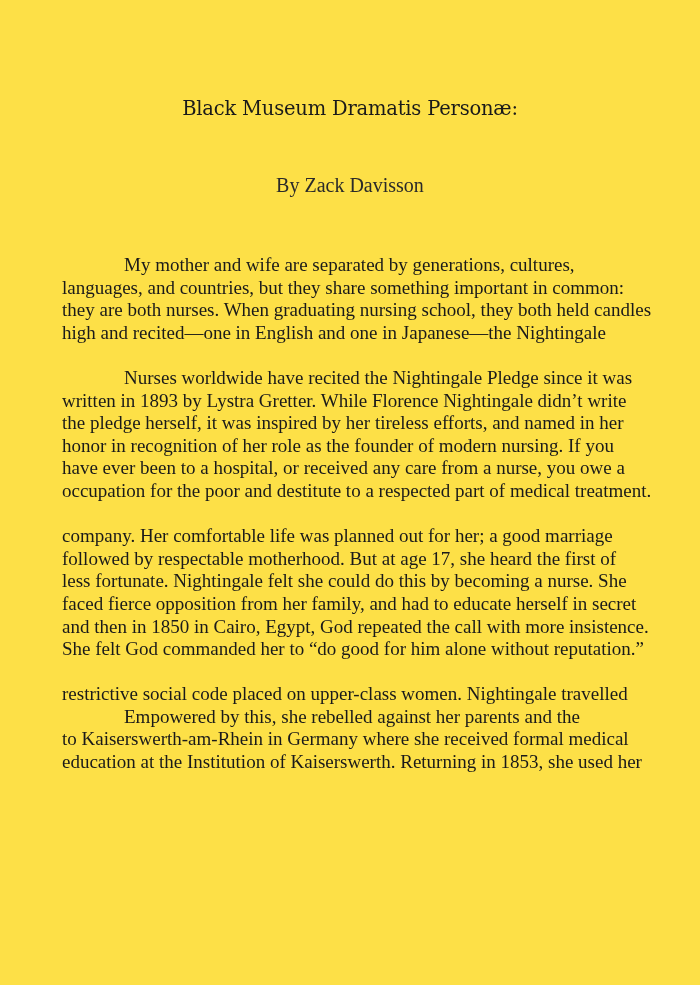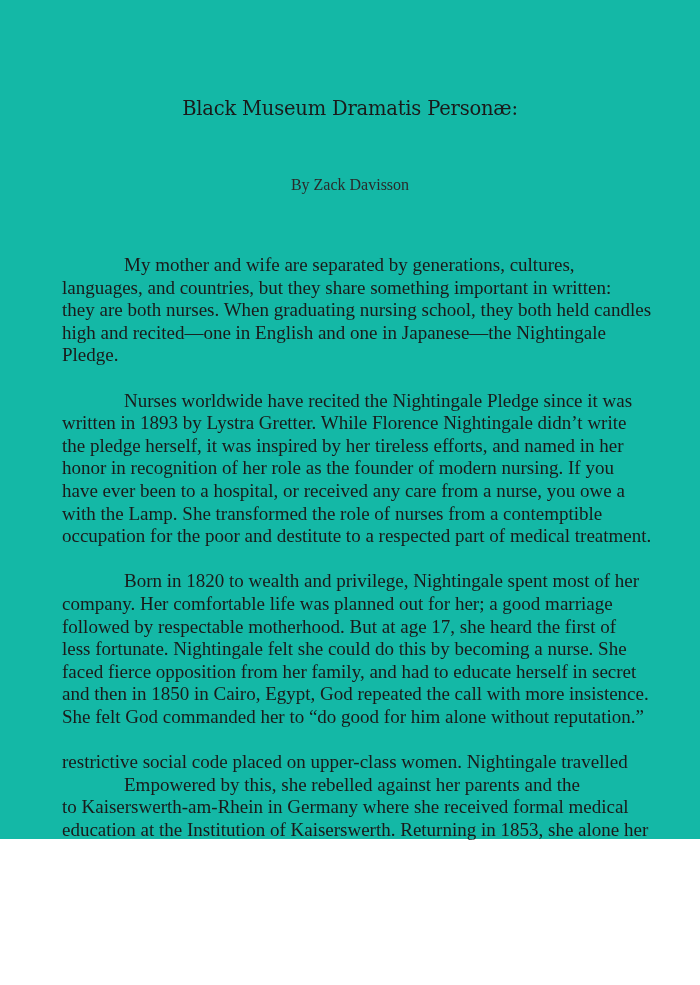--- a/index.html
+++ b/index.html
@@ -11,22 +11,22 @@
       width: 700px;
       height: 985px;
       overflow: hidden;
       position: relative;
       color: #1a1a1a;
     }
     .page {
       position: absolute;
       left: 0; top: 0;
       width: 700px;
-      height: 839px;
-      background: #14b8a6;
+      height: 985px;
+      background: #fde047;
     }
     .title {
       position: absolute;
       left: 0;
       width: 700px;
       top: 96px;
       text-align: center;
       font-family: "DejaVu Serif", serif;
       font-size: 19.5px;
       line-height: 26px;
@@ -36,21 +36,21 @@
       font-weight: normal;
     }
     .title .line { display: block; white-space: nowrap; }
     .byline {
       position: absolute;
       left: 0;
       width: 700px;
       top: 175px;
       text-align: center;
       font-family: "Liberation Serif", serif;
-      font-size: 16px;
+      font-size: 20px;
       line-height: 20px;
       color: #2a2a2a;
     }
     .body {
       position: absolute;
       left: 62px;
       top: 254px;
       width: 600px;
       font-family: "Liberation Serif", serif;
       font-size: 19px;
@@ -76,47 +76,44 @@
   <h1 class="title">
     <span class="line">Black Museum Dramatis Personæ:</span>
   </h1>
 
   <div class="byline">By Zack Davisson</div>
 
   <div class="body">
 
     <p class="para">
       <span class="ln first">My mother and wife are separated by generations, cultures,</span>
-      <span class="ln">languages, and countries, but they share something important in written:</span>
+      <span class="ln">languages, and countries, but they share something important in common:</span>
       <span class="ln">they are both nurses. When graduating nursing school, they both held candles</span>
       <span class="ln">high and recited—one in English and one in Japanese—the Nightingale</span>
-      <span class="ln">Pledge.</span>
     </p>
 
     <p class="para">
       <span class="ln first">Nurses worldwide have recited the Nightingale Pledge since it was</span>
       <span class="ln">written in 1893 by Lystra Gretter. While Florence Nightingale didn’t write</span>
       <span class="ln">the pledge herself, it was inspired by her tireless efforts, and named in her</span>
       <span class="ln">honor in recognition of her role as the founder of modern nursing. If you</span>
       <span class="ln">have ever been to a hospital, or received any care from a nurse, you owe a</span>
-      <span class="ln">with the Lamp. She transformed the role of nurses from a contemptible</span>
       <span class="ln">occupation for the poor and destitute to a respected part of medical treatment.</span>
     </p>
 
     <p class="para">
-      <span class="ln first">Born in 1820 to wealth and privilege, Nightingale spent most of her</span>
       <span class="ln">company. Her comfortable life was planned out for her; a good marriage</span>
       <span class="ln">followed by respectable motherhood. But at age 17, she heard the first of</span>
       <span class="ln">less fortunate. Nightingale felt she could do this by becoming a nurse. She</span>
       <span class="ln">faced fierce opposition from her family, and had to educate herself in secret</span>
       <span class="ln">and then in 1850 in Cairo, Egypt, God repeated the call with more insistence.</span>
       <span class="ln">She felt God commanded her to “do good for him alone without reputation.”</span>
     </p>
 
     <p class="para">
       <span class="ln">restrictive social code placed on upper-class women. Nightingale travelled</span>
       <span class="ln first">Empowered by this, she rebelled against her parents and the</span>
       <span class="ln">to Kaiserswerth-am-Rhein in Germany where she received formal medical</span>
-      <span class="ln">education at the Institution of Kaiserswerth. Returning in 1853, she alone her</span>
+      <span class="ln">education at the Institution of Kaiserswerth. Returning in 1853, she used her</span>
     </p>
 
   </div>
 </div>
 
 </body></html>

